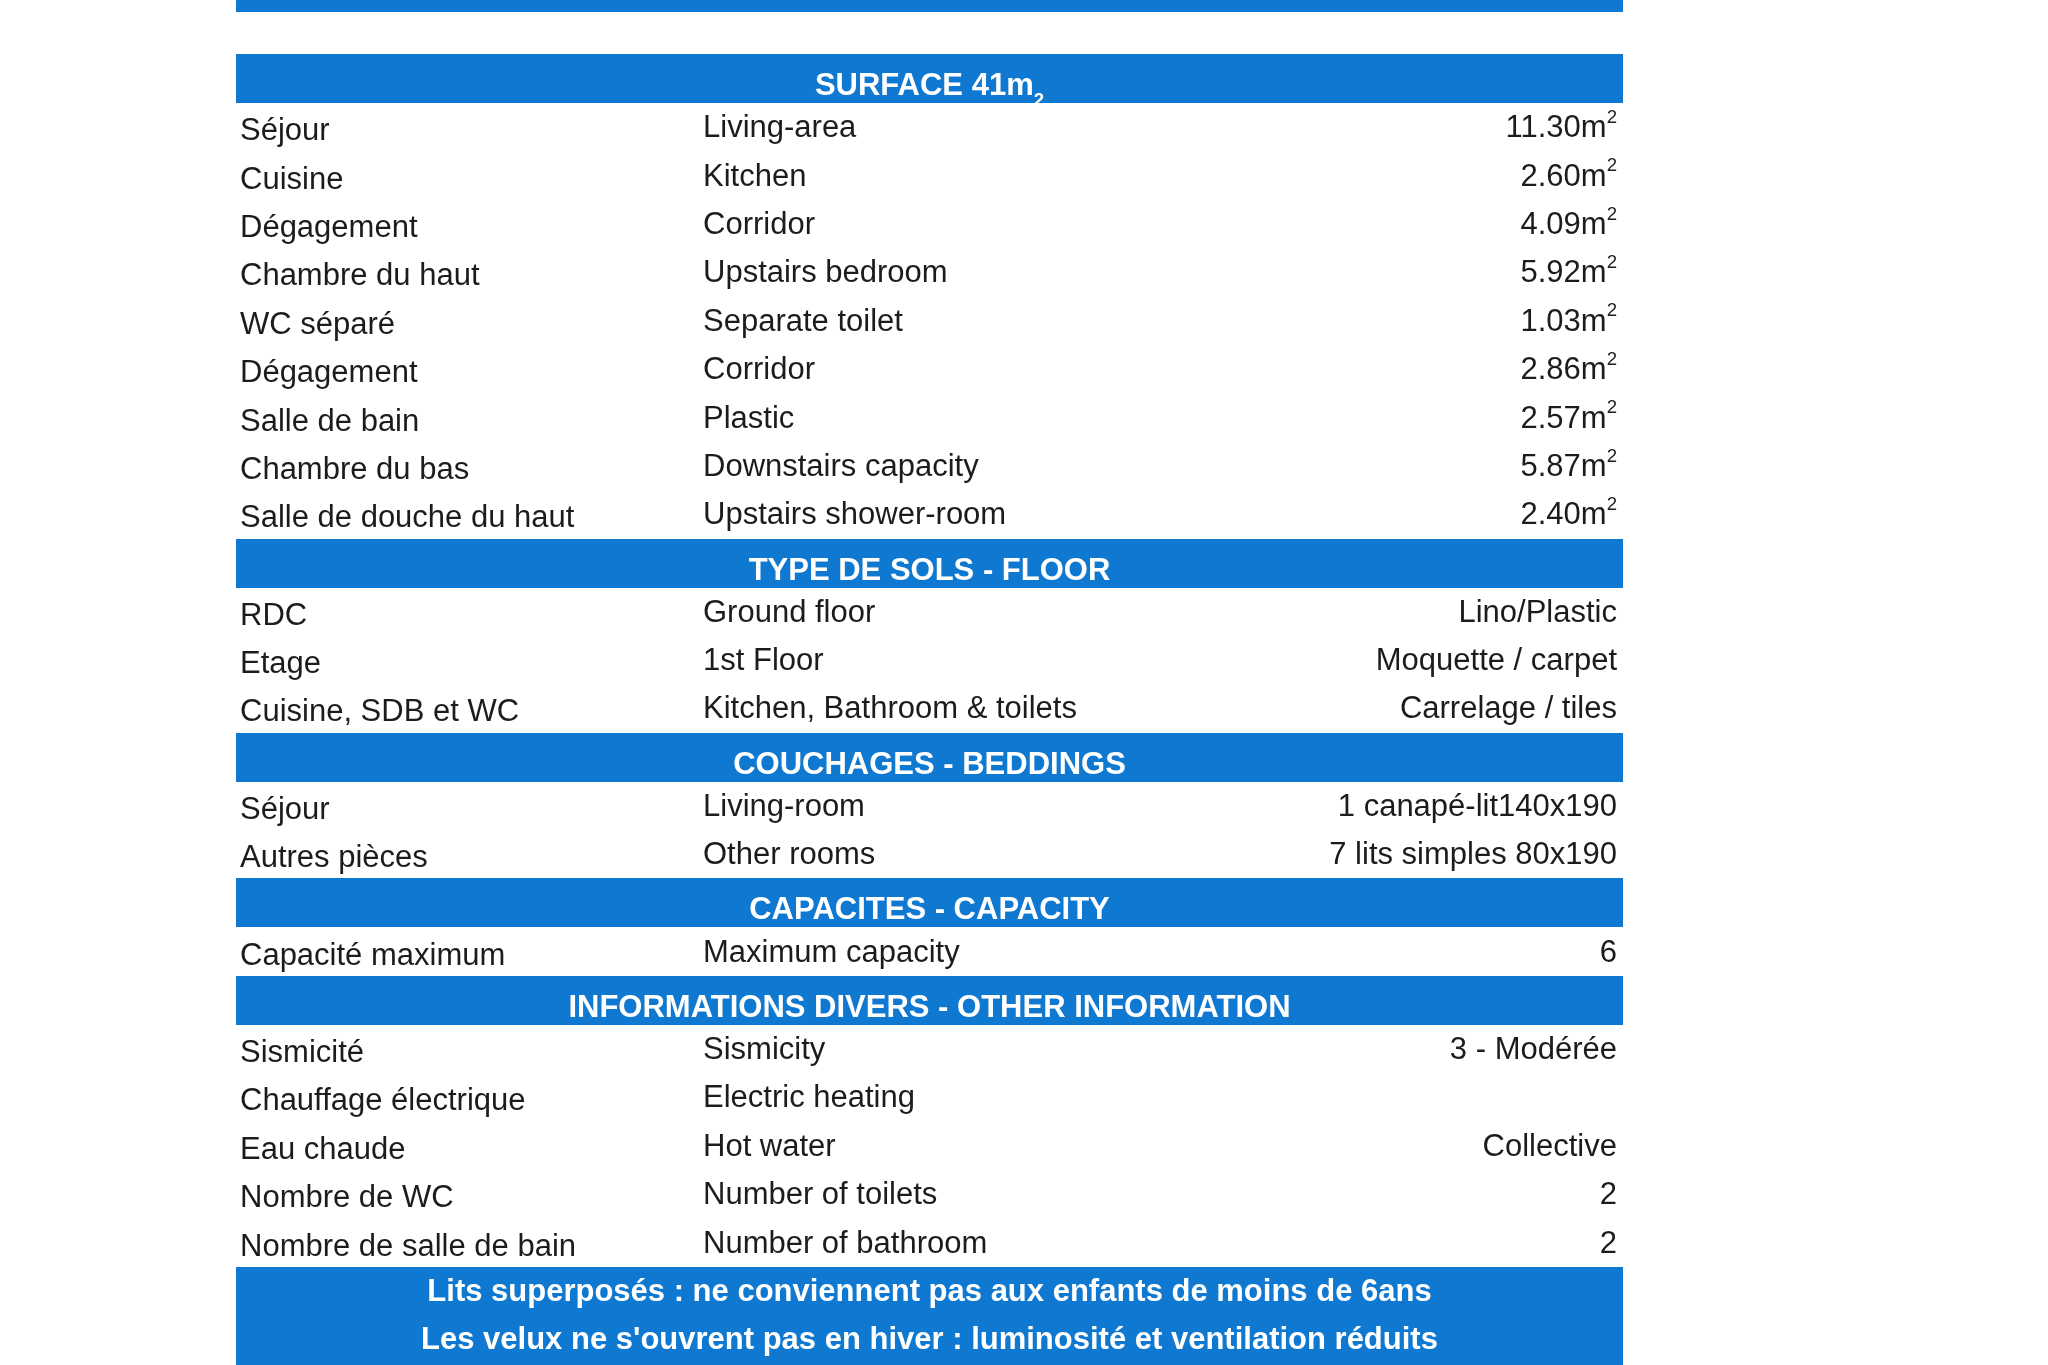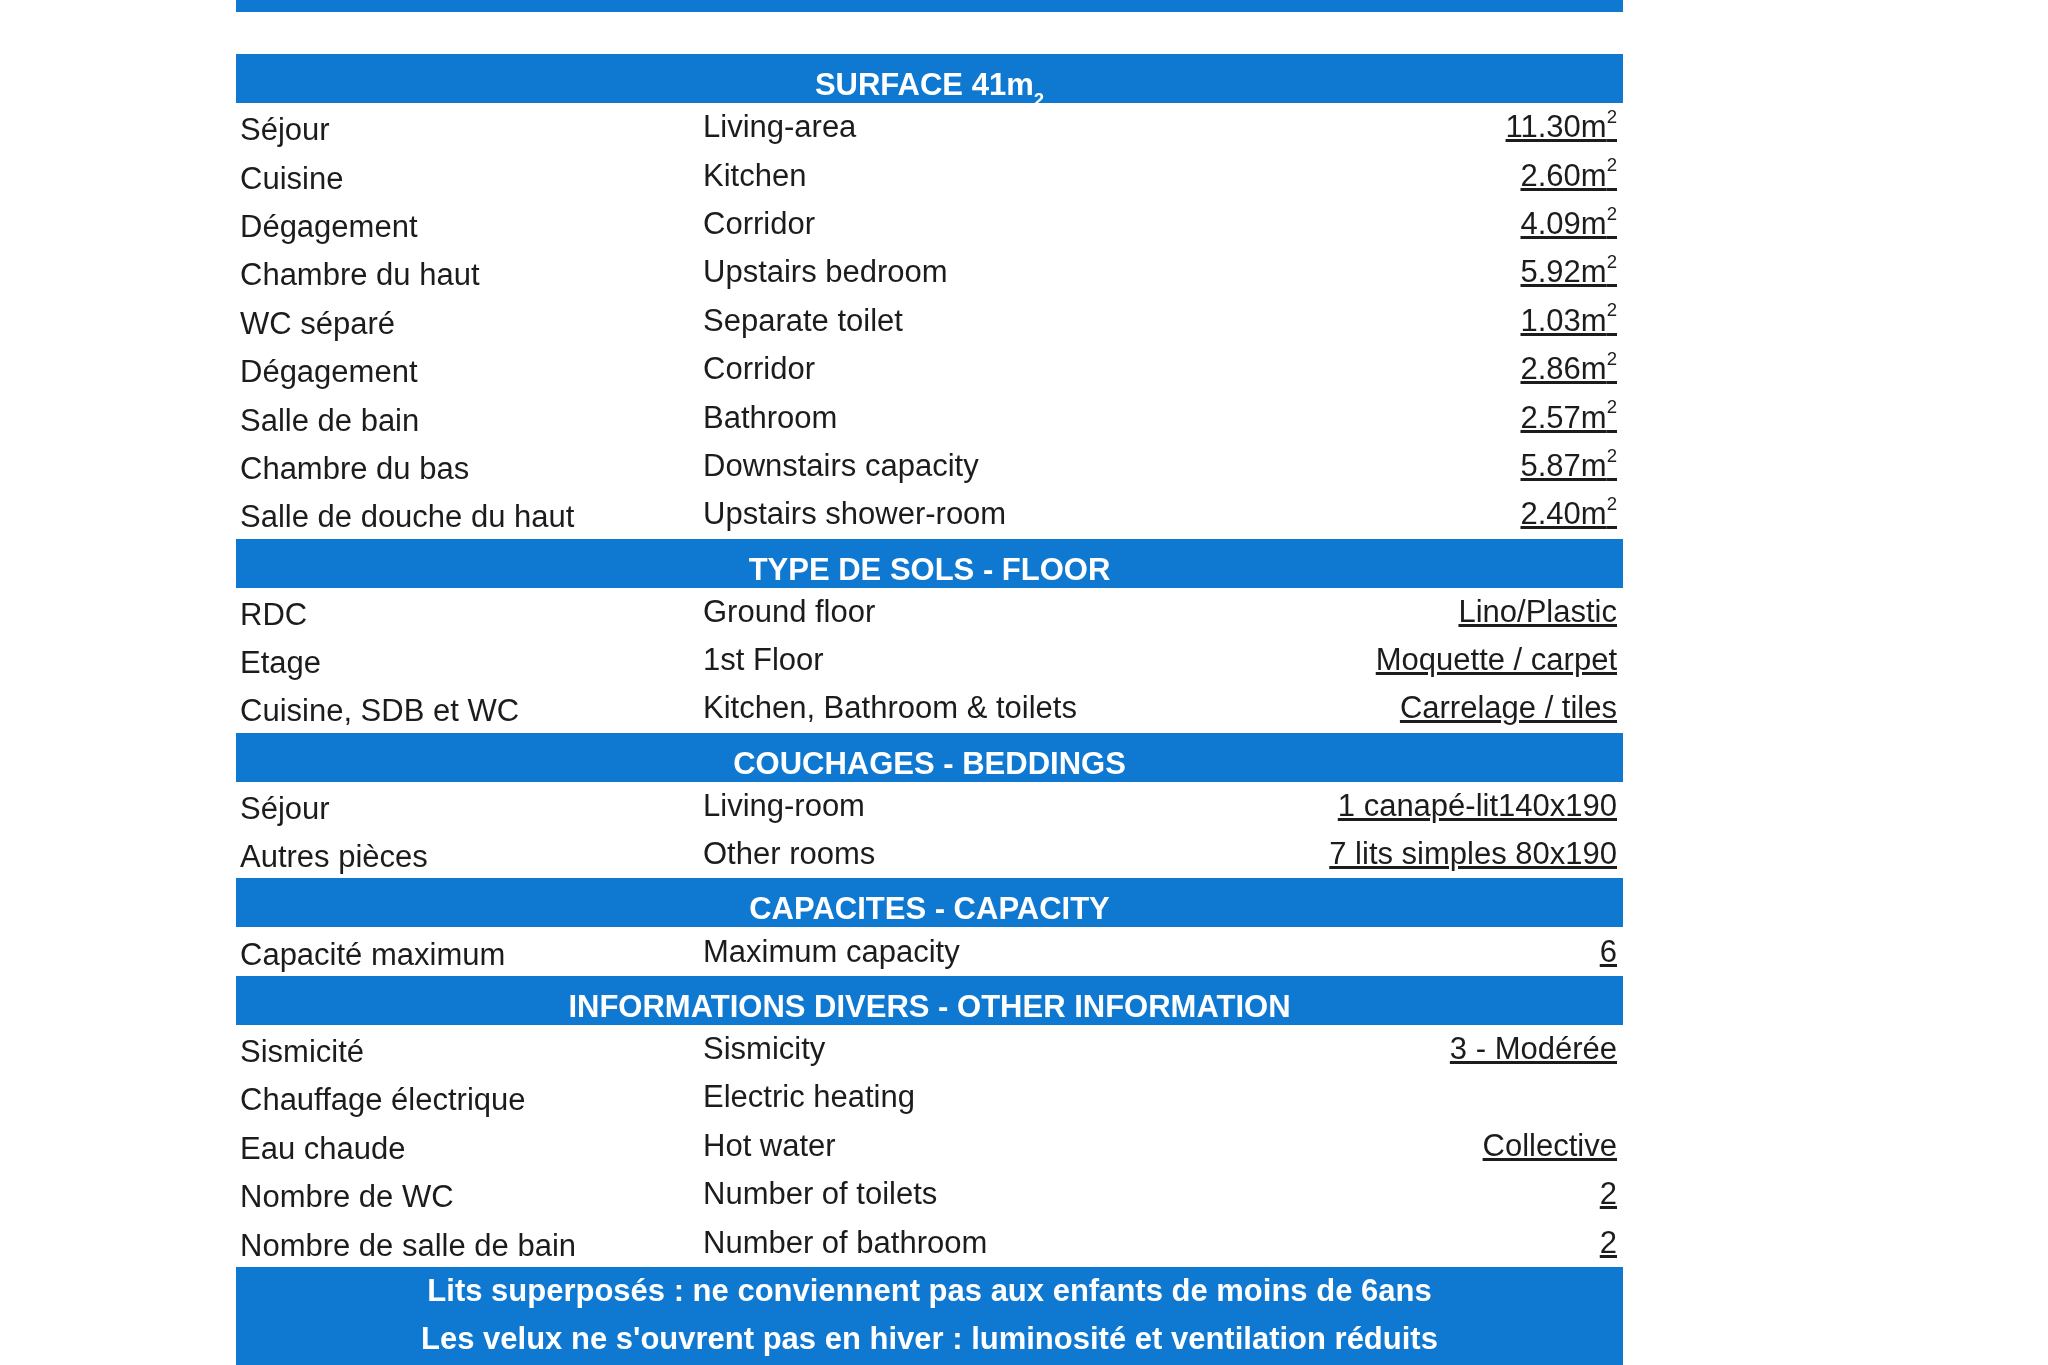--- a/index.html
+++ b/index.html
@@ -41,21 +41,21 @@
     height: 48.4px;
     display: grid;
     grid-template-columns: 467px 1fr auto;
     align-items: center;
     color: var(--text);
     font-size: 31px;
     background: #ffffff;
   }
   .cell-fr { padding-left: 4px; white-space: pre; margin-top: 6px; }
   .cell-en { white-space: pre; }
-  .cell-value { text-align: right; padding-right: 6px; white-space: pre; text-decoration: underline; }
+  .cell-value { text-align: right; padding-right: 6px; white-space: pre; }
   .sup {
     font-size: 0.6em;
     vertical-align: super;
     line-height: 0;
     position: relative;
     top: -3px;
   }
   .footer {
     height: 120px;
     background: var(--accent);
@@ -109,21 +109,21 @@
   </div>
 
   <div class="row">
     <div class="cell-fr">Dégagement</div>
     <div class="cell-en">Corridor</div>
     <div class="cell-value"><span>2.86m</span><span class="sup">2</span></div>
   </div>
 
   <div class="row">
     <div class="cell-fr">Salle de bain</div>
-    <div class="cell-en">Bathroom</div>
+    <div class="cell-en">Plastic</div>
     <div class="cell-value"><span>2.57m</span><span class="sup">2</span></div>
   </div>
 
   <div class="row">
     <div class="cell-fr">Chambre du bas</div>
     <div class="cell-en">Downstairs capacity</div>
     <div class="cell-value"><span>5.87m</span><span class="sup">2</span></div>
   </div>
 
   <div class="row">

